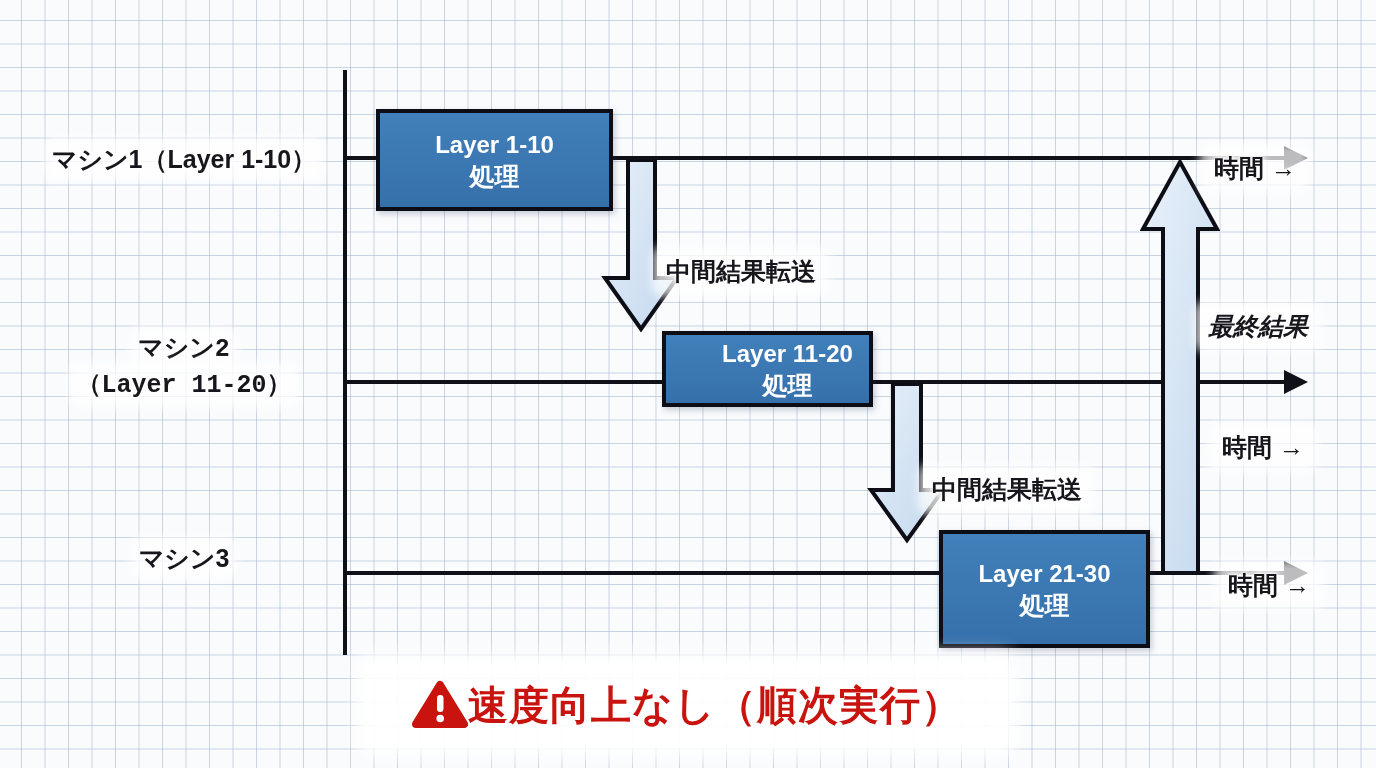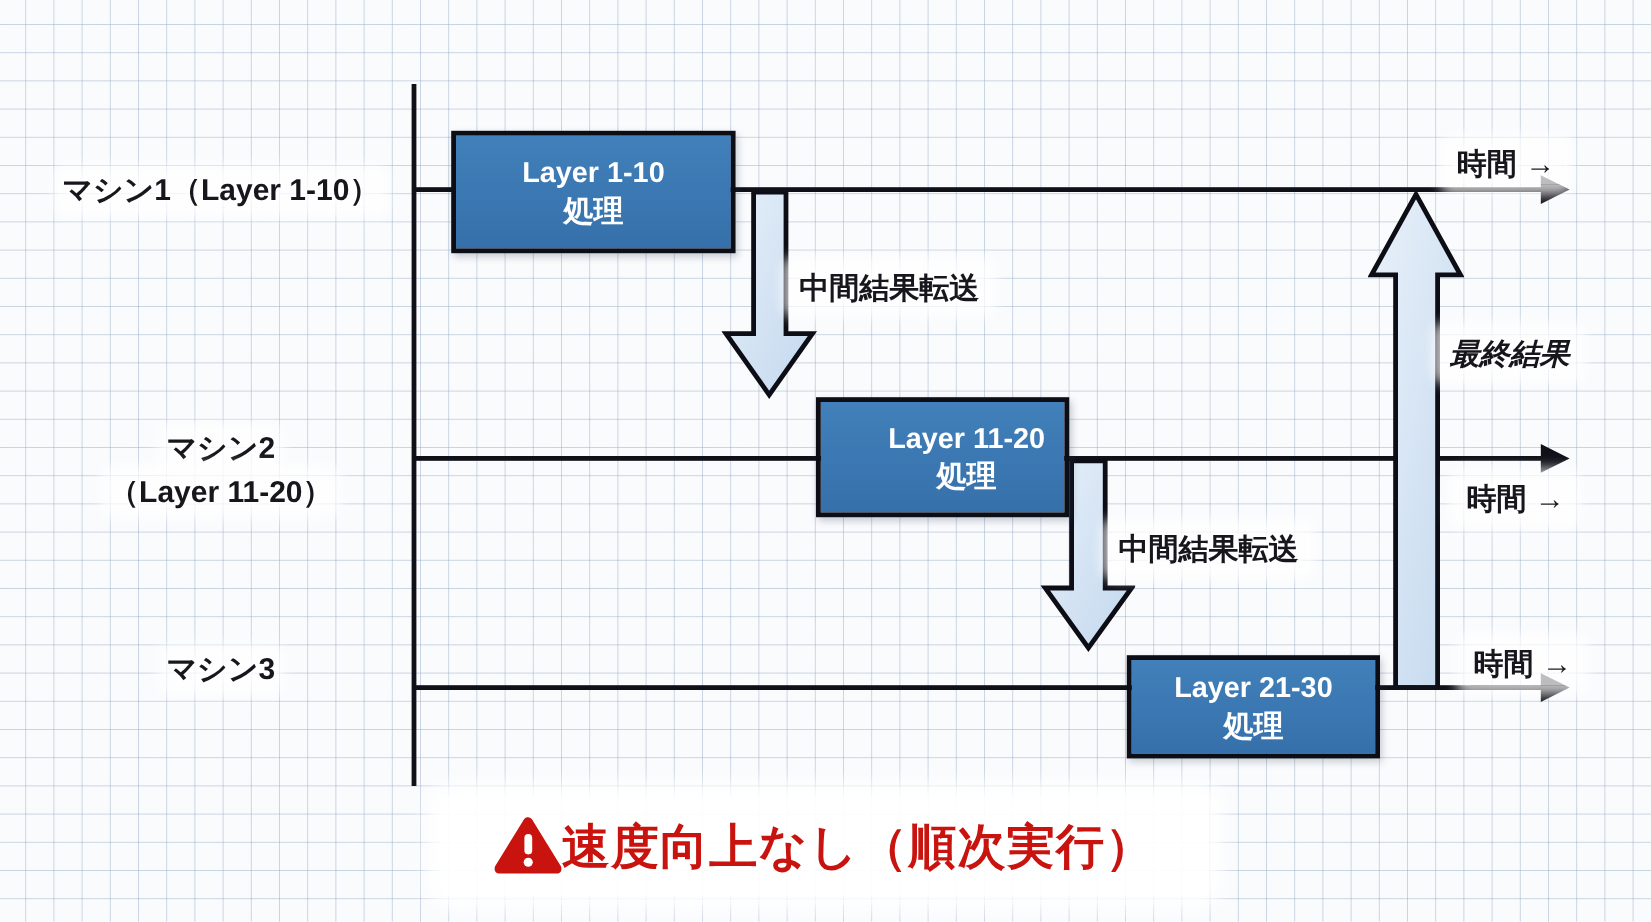--- a/index.html
+++ b/index.html
@@ -35,21 +35,21 @@
     background:linear-gradient(180deg,#4180ba 0%,#3670ab 100%);
     border:4px solid #0d0d16;
     box-sizing:border-box;
     display:flex;flex-direction:column;align-items:center;justify-content:center;
     color:#fff;font-weight:bold;text-align:center;z-index:5;
     box-shadow:2px 3px 6px rgba(40,60,90,0.25);
   }
   .pbox .t1{font-size:24px;line-height:32px;}
   .pbox .t2{font-size:25px;line-height:30px;}
   
-  .flabel{font-weight:bold;font-size:25px;color:#16161c;z-index:6;white-space:nowrap;padding:1px 6px;}
+  .flabel{font-weight:bold;font-size:25px;color:#16161c;z-index:6;white-space:nowrap;padding:1px 6px;margin-top:32px;}
   
   .warn{
     left:366px;top:663px;width:642px;height:84px;z-index:7;
     display:flex;align-items:center;justify-content:center;
     background:rgba(255,255,255,0.93);
     box-shadow:0 0 16px 10px rgba(255,255,255,0.93);
     border-radius:8px;
   }
   .warn .wt{font-size:40px;font-weight:bold;color:#c9130e;letter-spacing:1px;}
   svg{display:block;}
@@ -64,37 +64,37 @@
 
 <div class="abs tl z2" style="top:380px;"></div>
 <div class="abs tl-head z2" style="left:1284px;top:370px;"></div>
 
 <div class="abs tl z4" style="top:571px;"></div>
 <div class="abs tl-head z4" style="left:1284px;top:561px;"></div>
 
 <div class="abs mlabel" style="top:141px;">
   <span class="halo">マシン1（Layer 1-10）</span>
 </div>
-<div class="abs mlabel" style="top:356px;">
+<div class="abs mlabel" style="top:332px;font-family:Liberation Mono, monospace;">
   <div><span class="halo">マシン2</span></div>
   <div><span class="halo">（Layer 11-20）</span></div>
 </div>
 <div class="abs mlabel" style="top:540px;">
   <div><span class="halo">マシン3</span></div>
 </div>
 
 <div class="abs pbox" style="left:376px;top:109px;width:237px;height:102px;">
   <div class="t1">Layer 1-10</div>
   <div class="t2">処理</div>
 </div>
-<div class="abs pbox" style="left:680px;top:331px;width:211px;height:100px;padding-left:40px;">
+<div class="abs pbox" style="left:662px;top:331px;width:211px;height:76px;padding-left:40px;">
   <div class="t1">Layer 11-20</div>
   <div class="t2">処理</div>
 </div>
-<div class="abs pbox" style="left:939px;top:546px;width:211px;height:86px;">
+<div class="abs pbox" style="left:939px;top:530px;width:211px;height:118px;">
   <div class="t1">Layer 21-30</div>
   <div class="t2">処理</div>
 </div>
 
 <svg class="abs z3" style="left:601px;top:158px;" width="80" height="175" viewBox="0 0 80 175">
   <defs>
     <linearGradient id="gA1" x1="0" y1="0" x2="1" y2="1">
       <stop offset="0" stop-color="#e6eff9"></stop>
         <stop offset="1" stop-color="#c3d8ee"></stop>
     </linearGradient>

